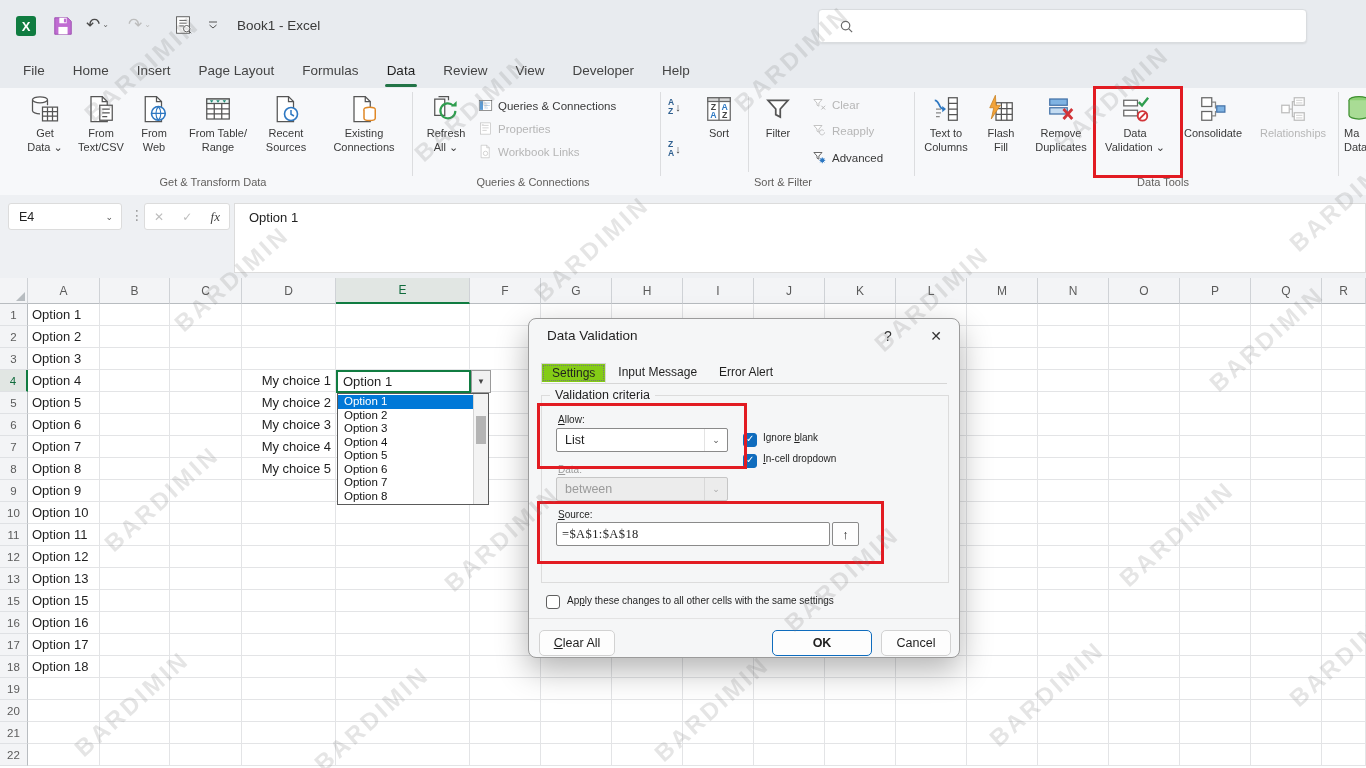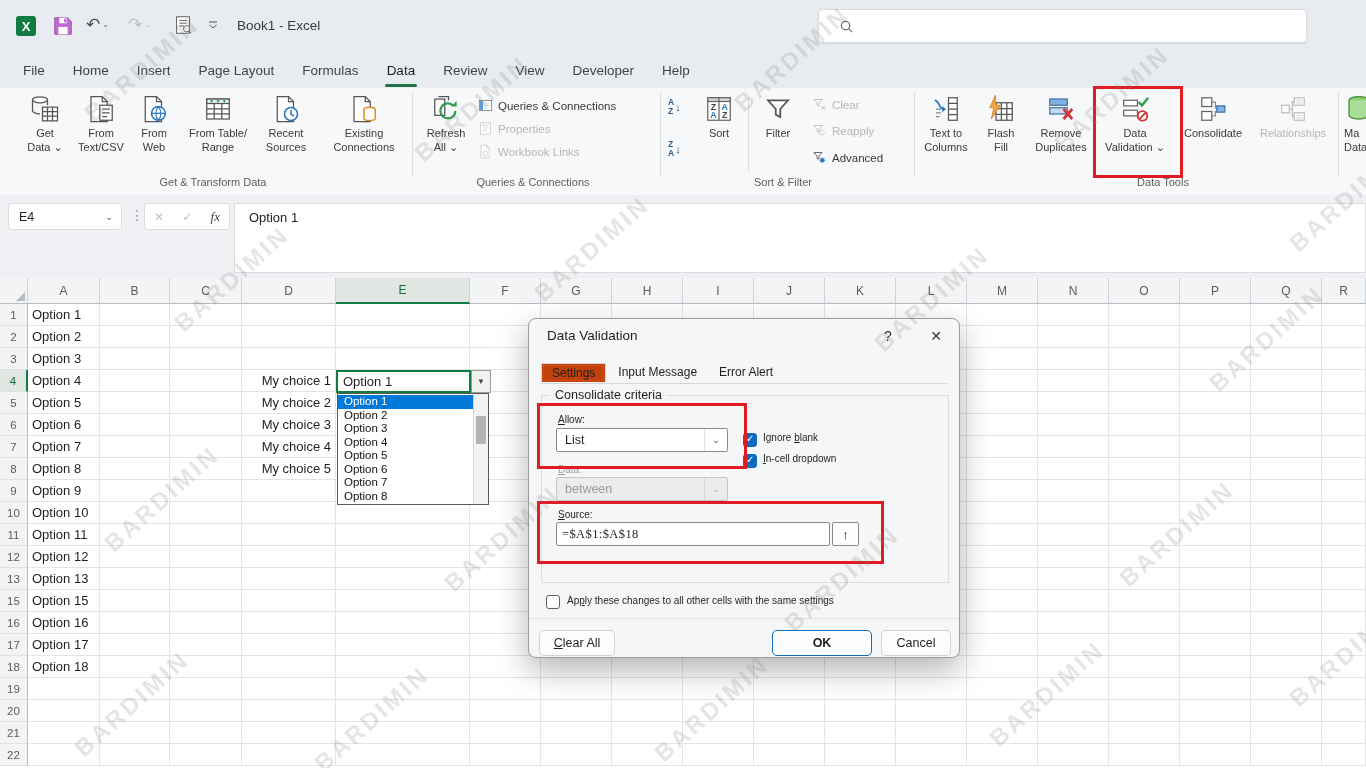--- a/index.html
+++ b/index.html
@@ -80,21 +80,21 @@
   .dditem.sel{background:#0078d7;color:#fff;}
   .ddsb{position:absolute;right:0;top:0;bottom:0;width:15px;background:#f3f3f3;border-left:1px solid #d4d4d4;box-sizing:border-box;}
   .ddthumb{position:absolute;left:2px;top:22px;width:10px;height:28px;background:#b4b4b4;}
   
   .dlg{position:absolute;left:528px;top:318px;width:432px;height:340px;background:#f5f6f7;border:1px solid #9b9b9b;
        border-radius:8px;box-shadow:0 12px 32px rgba(0,0,0,.30);z-index:40;font-size:12.5px;color:#1f1f1f;box-sizing:border-box;}
   .dlg-title{position:absolute;left:18px;top:9px;font-size:13.5px;}
   .dlg-x{position:absolute;top:6px;width:22px;height:22px;display:flex;align-items:center;justify-content:center;font-size:14px;color:#333;}
   .tabs{position:absolute;left:12px;top:44px;right:12px;height:20px;border-bottom:1px solid #d6d6d6;display:flex;}
   .dtab{padding:2px 10px 3px;font-size:12px;color:#1f1f1f;margin-right:2px;}
-  .dtab.active{background:#c2410c;border:1px solid #d6d6d6;border-bottom:1px solid #fafbfb;outline:1px dotted #777;outline-offset:-3px;}
+  .dtab.active{background:#84cc16;border:1px solid #d6d6d6;border-bottom:1px solid #fafbfb;outline:1px dotted #777;outline-offset:-3px;}
   .gbox{position:absolute;left:12px;top:76px;width:408px;height:188px;border:1px solid #dcdcdc;box-sizing:border-box;}
   .gbox-lbl{position:absolute;left:8px;top:-8px;background:#f5f6f7;padding:0 5px;font-size:12.5px;}
   .flabel{position:absolute;font-size:10px;}
   .combo{position:absolute;height:24px;background:#fff;border:1px solid #8a8a8a;border-radius:2px;box-sizing:border-box;
          display:flex;align-items:center;font-size:12.5px;}
   .combo .cval{margin-left:8px;flex:1;}
   .combo .cbtn{width:22px;align-self:stretch;border-left:1px solid #e3e3e3;display:flex;align-items:center;justify-content:center;
          font-size:9px;color:#555;}
   .combo.dis{background:#ececec;border-color:#c6c6c6;color:#9b9b9b;}
   .combo.dis .cbtn{color:#ababab;border-left-color:#d8d8d8;}
@@ -922,21 +922,21 @@
   <div class="dlg">
     <div class="dlg-title">Data Validation</div>
     <div class="dlg-x" style="right:60px;">?</div>
     <div class="dlg-x" style="right:12px;">✕</div>
     <div class="tabs">
       <span class="dtab active">Settings</span>
       <span class="dtab">Input Message</span>
       <span class="dtab">Error Alert</span>
     </div>
     <div class="gbox">
-      <span class="gbox-lbl">Consolidate criteria</span>
+      <span class="gbox-lbl">Validation criteria</span>
     </div>
     <div class="redbox rb1"></div>
     <div class="redbox rb2"></div>
     <div class="flabel" style="left:29px;top:95px;"><u>A</u>llow:</div>
     <div class="combo" style="left:27px;top:109px;width:172px;">
       <span class="cval">List</span>
       <span class="cbtn">⌄</span>
     </div>
     <div class="cb checked" id="cb-ignore" style="left:214px;top:114px;"></div>
     <div class="flabel" style="left:234px;top:113px;">Ignore <u>b</u>lank</div>

